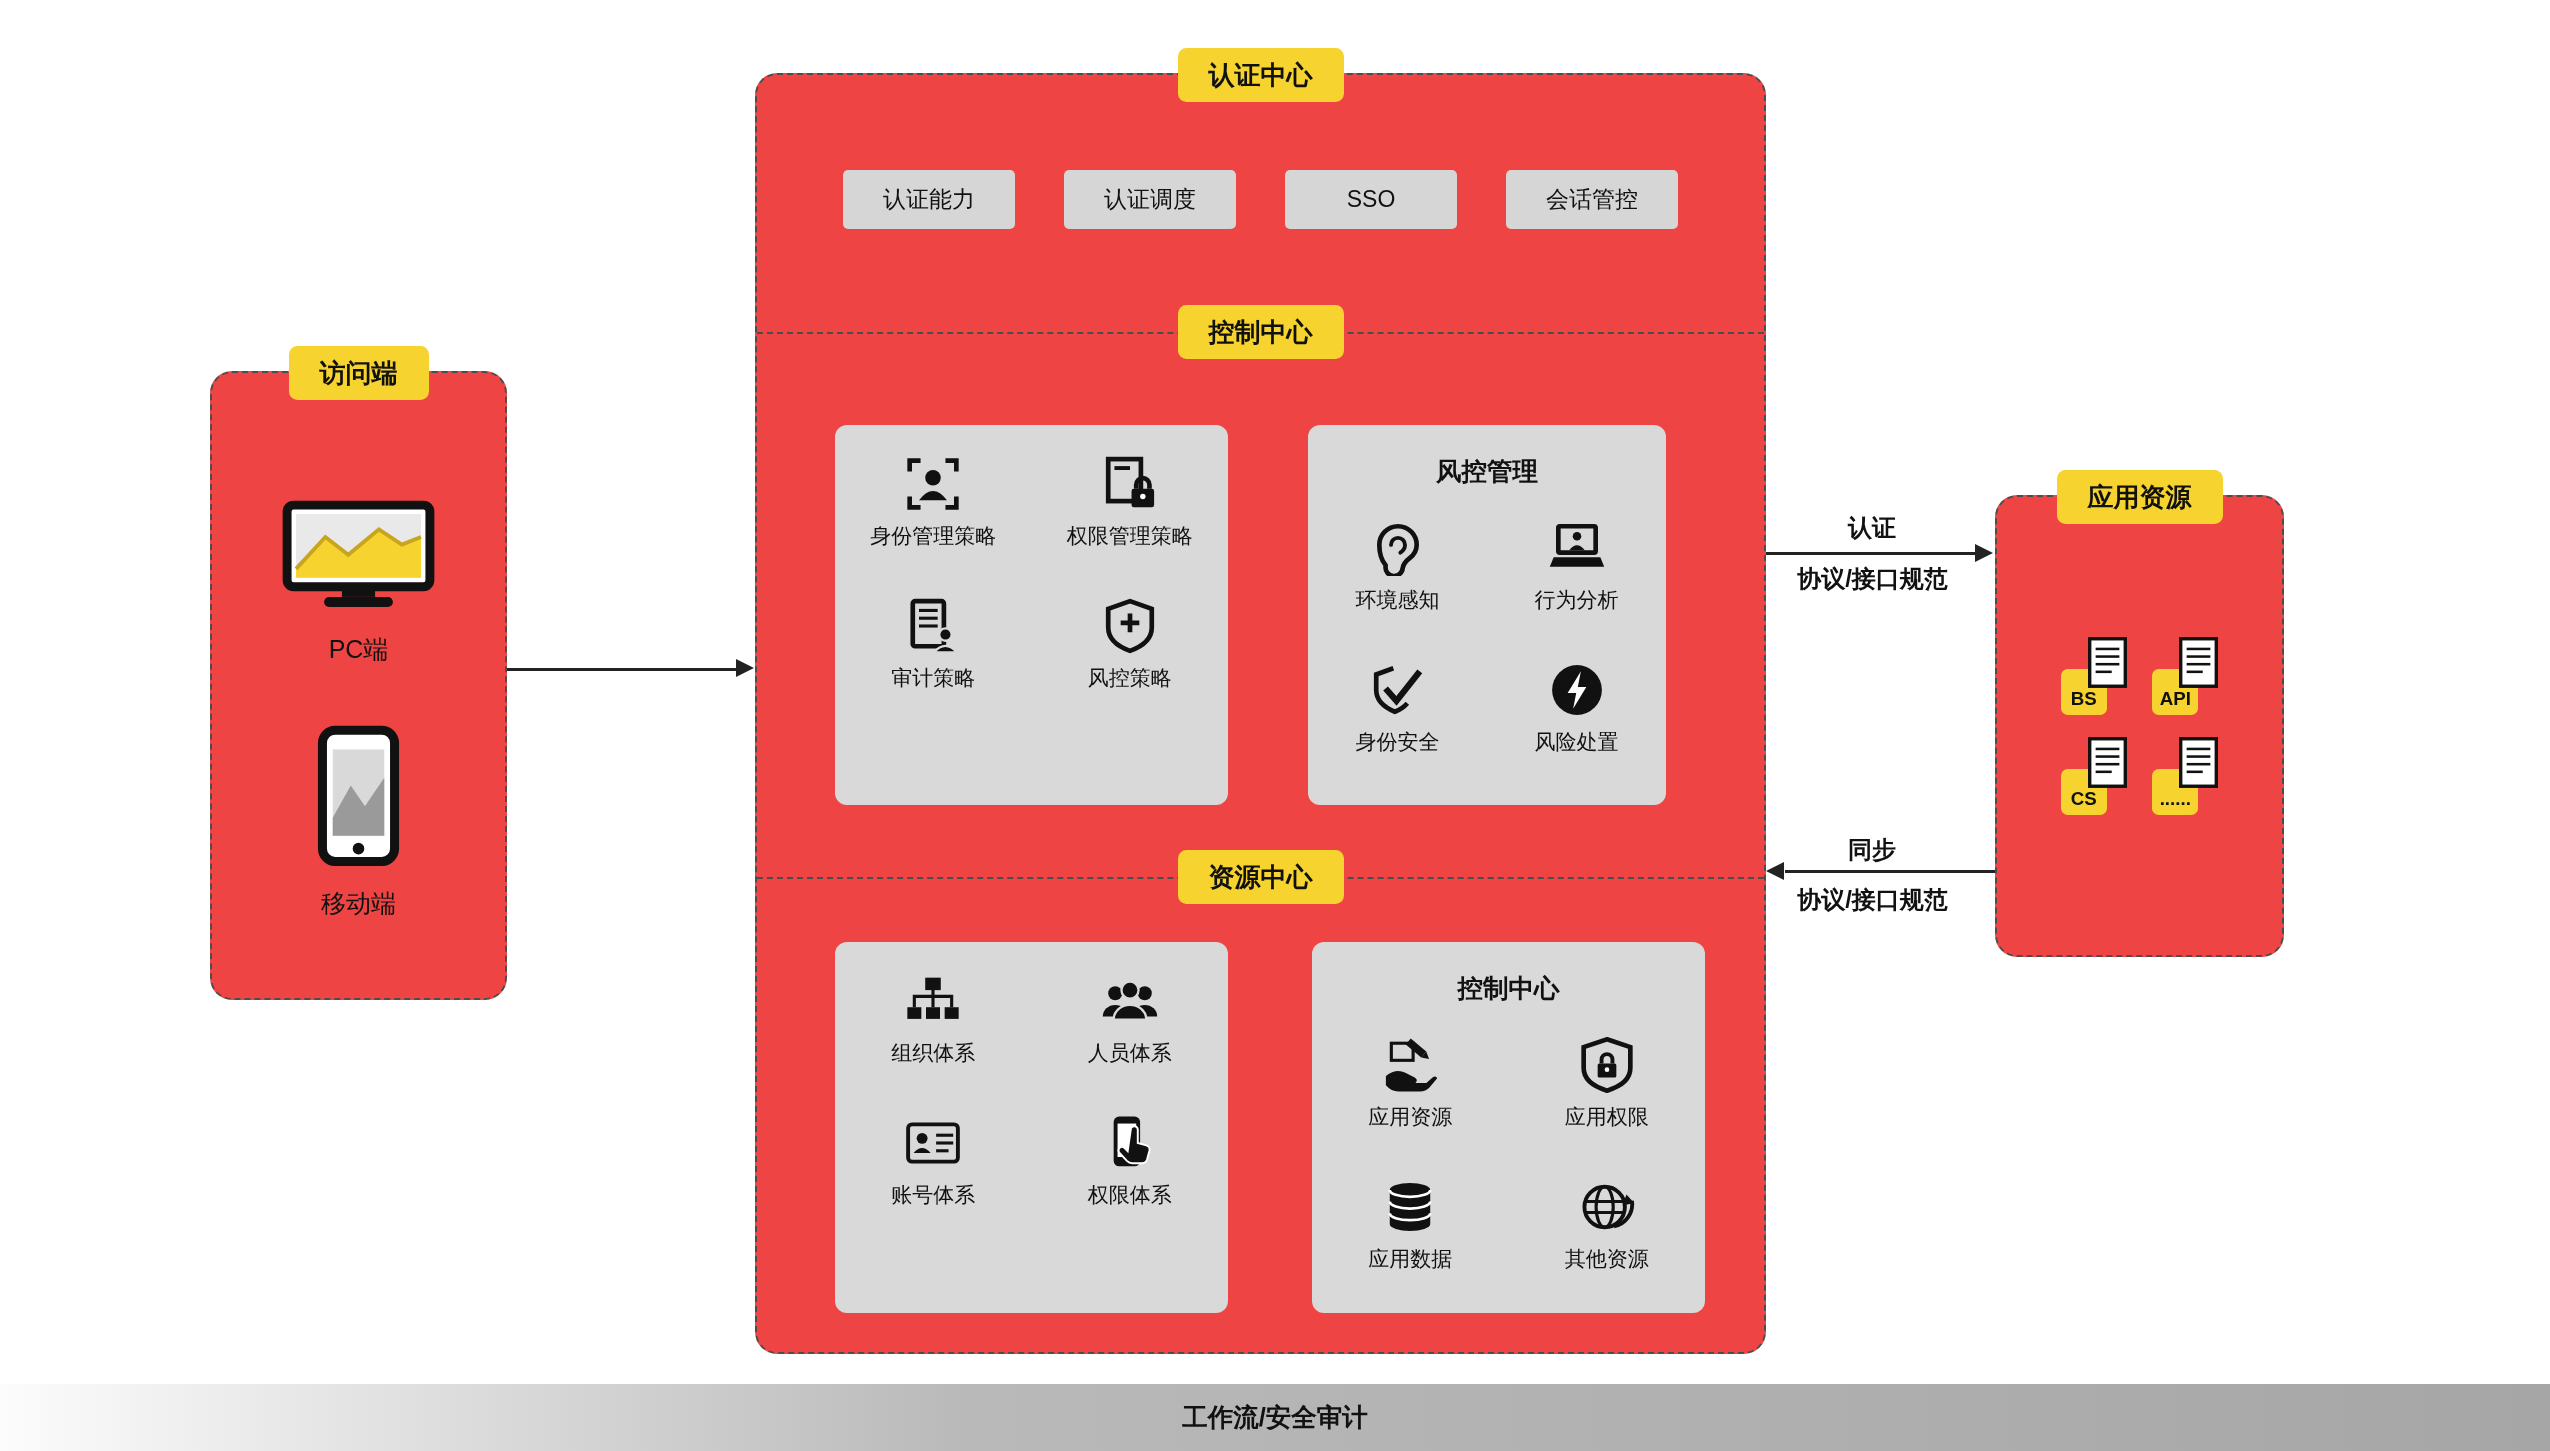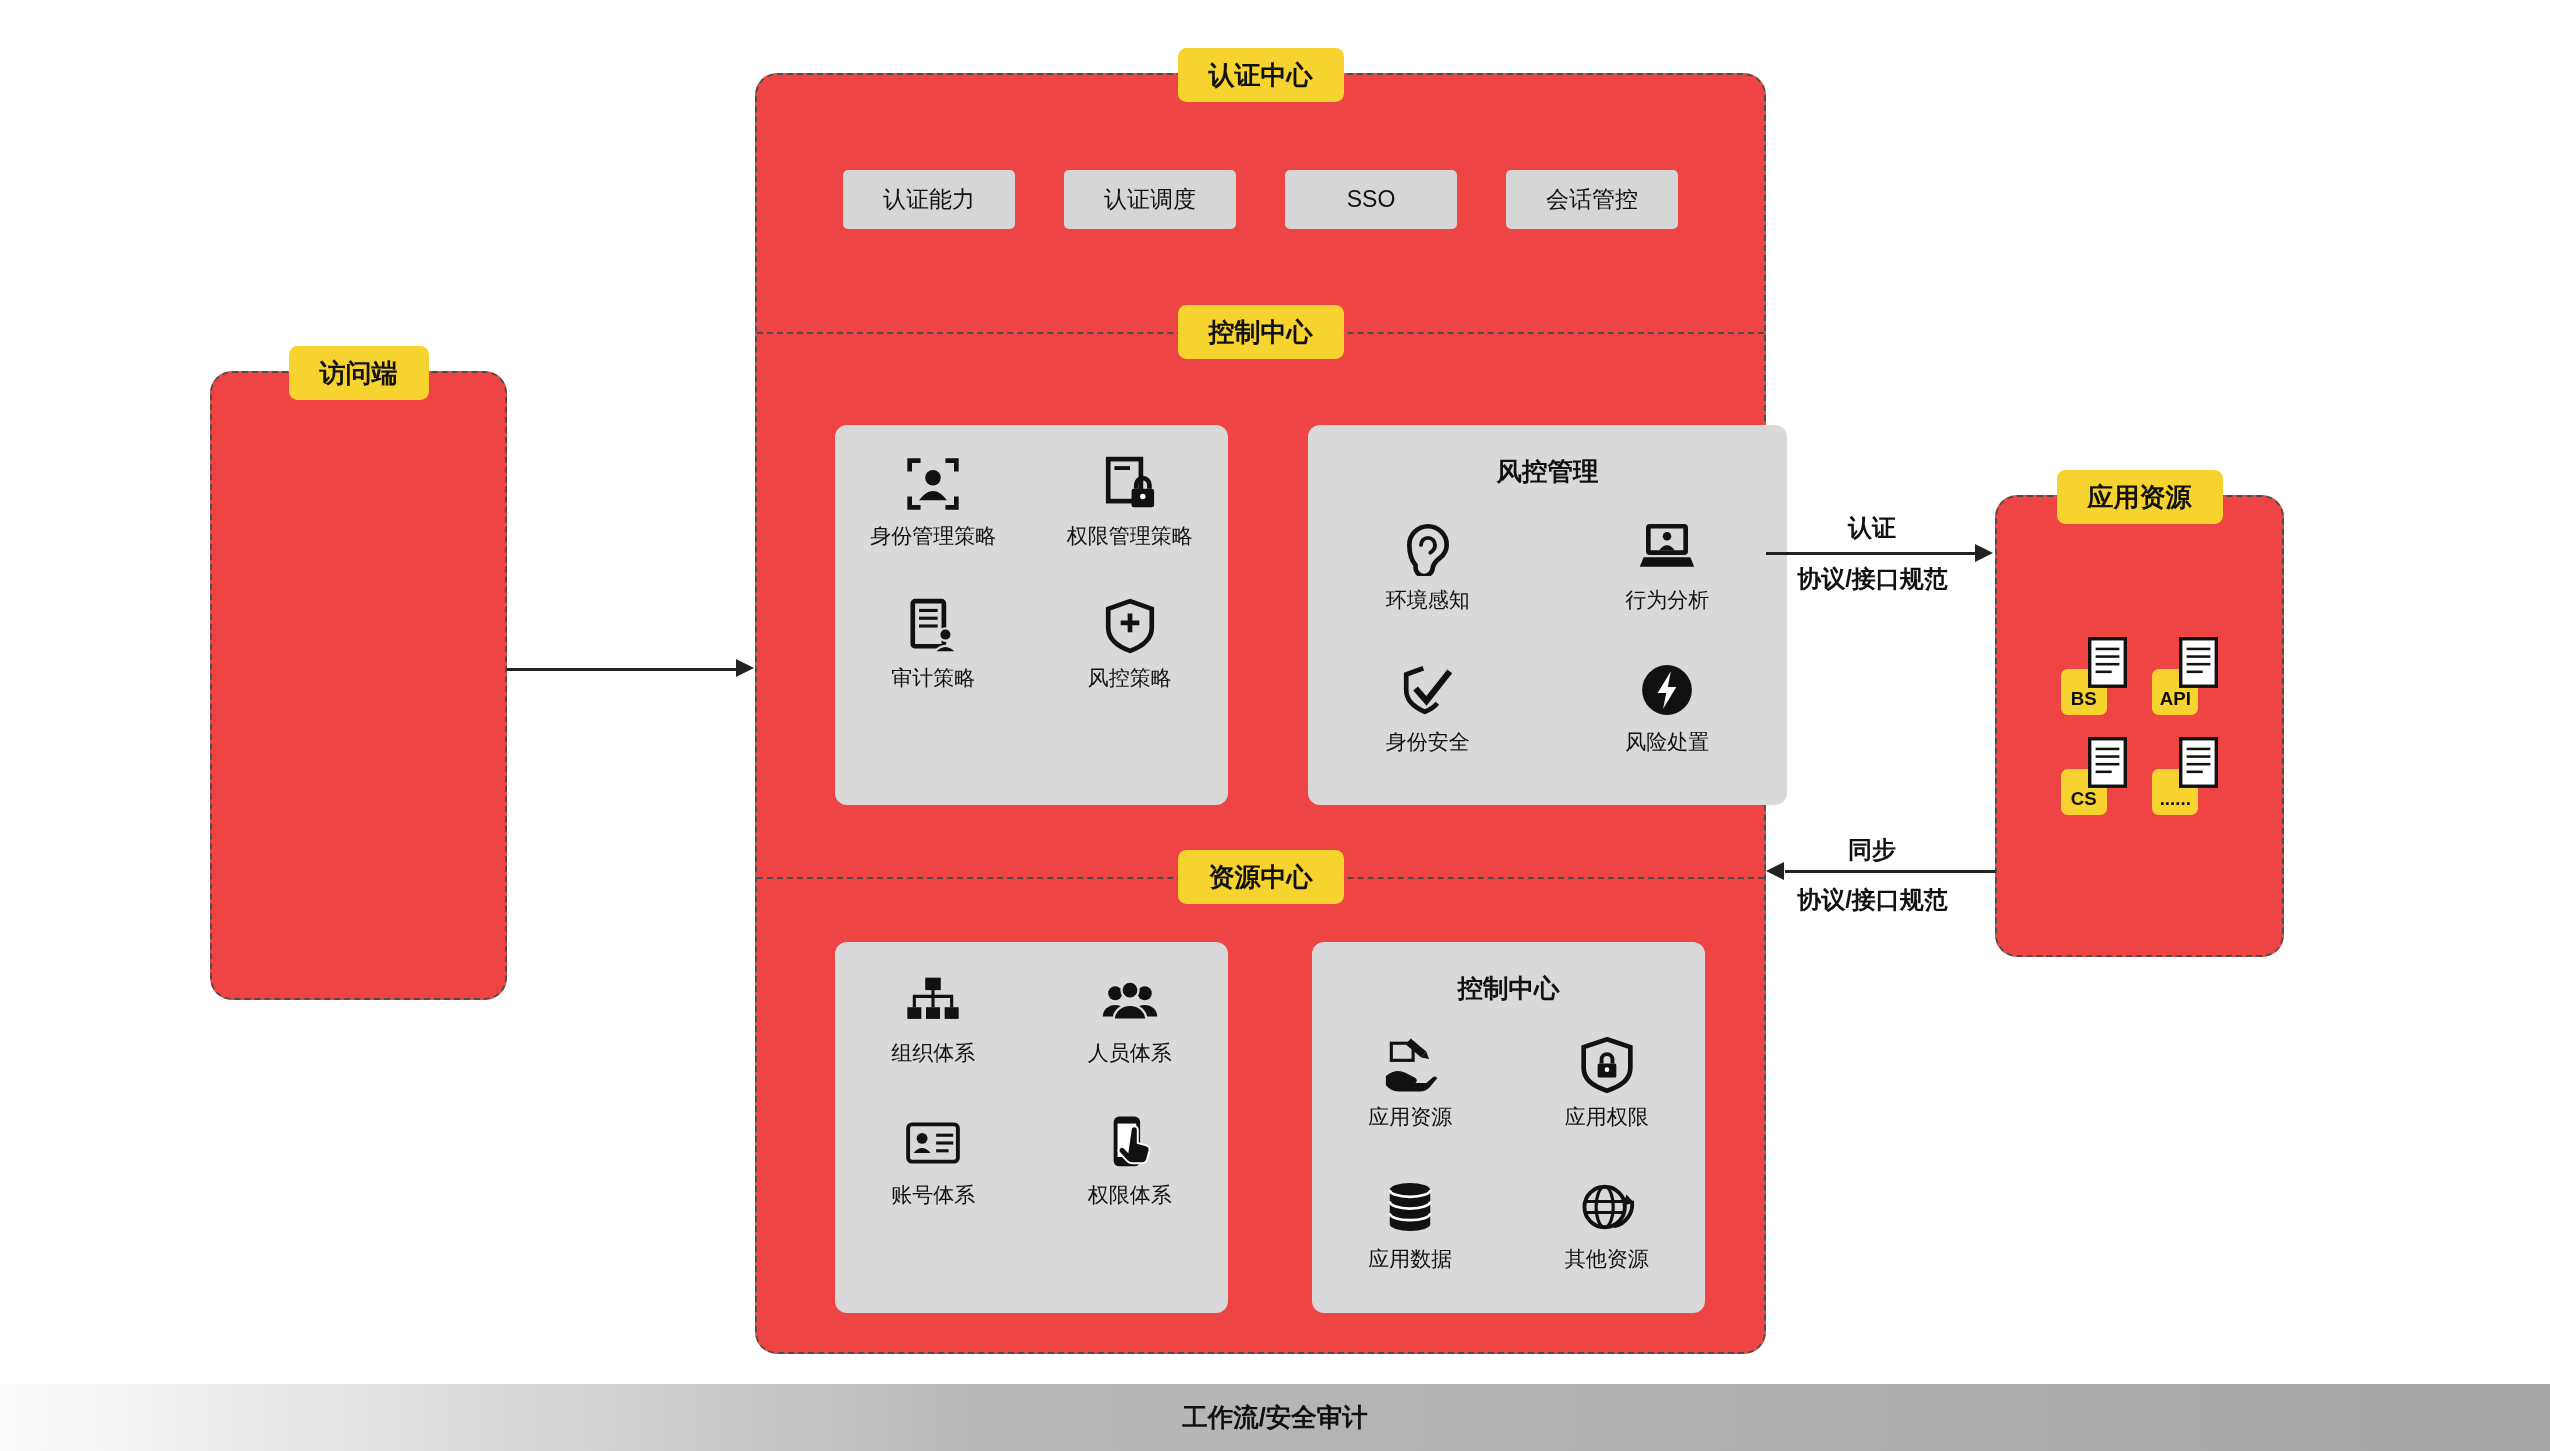--- a/index.html
+++ b/index.html
@@ -60,20 +60,38 @@
             display: flex; align-items: center; justify-content: center;
             font-size: 25.5px; font-weight: 700; color: #111; }
 </style>
 </head>
 <body>
 
 <div class="canvas">
 
   <div class="dashed-box" style="left:210px;top:371px;width:297px;height:629px;">
     <div class="ylabel box-top-label">访问端</div>
+    <div class="access-content">
+      <svg class="pc-icon" viewBox="0 0 120 88">
+        <rect x="4" y="4" width="112" height="64" rx="5" fill="#fff" stroke="#111" stroke-width="7"></rect>
+        <rect x="11" y="11" width="98" height="50" fill="#e9e9e9"></rect>
+        <path d="M11 54 L34 29 L52 43 L76 23 L94 35 L109 29 V61 H11 Z" fill="#F6D32E"></path>
+        <path d="M11 54 L34 29 L52 43 L76 23 L94 35 L109 29" fill="none" stroke="#c8a51d" stroke-width="3"></path>
+        <rect x="47" y="68" width="26" height="8" fill="#111"></rect>
+        <rect x="33" y="76" width="54" height="8" rx="4" fill="#111"></rect>
+      </svg>
+      <div class="device-label">PC端</div>
+      <svg class="mobile-icon" viewBox="0 0 66 110">
+        <rect x="5" y="4" width="56" height="102" rx="10" fill="#fff" stroke="#111" stroke-width="7"></rect>
+        <rect x="13" y="19" width="40" height="67" fill="#d9d9d9"></rect>
+        <path d="M13 72 L27 47 L38 63 L53 41 V86 H13 Z" fill="#9a9a9a"></path>
+        <circle cx="33" cy="96" r="4.5" fill="#111"></circle>
+      </svg>
+      <div class="device-label">移动端</div>
+    </div>
   </div>
 
   <div class="dashed-box" style="left:755px;top:73px;width:1011px;height:1281px;">
     <div class="ylabel box-top-label">认证中心</div>
 
     <div class="chips">
       <div class="chip">认证能力</div>
       <div class="chip">认证调度</div>
       <div class="chip">SSO</div>
       <div class="chip">会话管控</div>
@@ -123,21 +141,21 @@
         <div class="pitem">
           <svg class="icon" viewBox="0 0 72 72">
             <path d="M36 4 L64 14 V38 q0 20 -28 30 Q8 58 8 38 V14 Z" fill="none" stroke="#111" stroke-width="6"></path>
             <path d="M36 20 v24 M24 32 h24" stroke="#111" stroke-width="6" fill="none"></path>
           </svg>
           <div class="pitem-label">风控策略</div>
         </div>
       </div>
     </div>
 
-    <div class="panel" style="left:551px;top:350px;width:479px;height:380px;">
+    <div class="panel" style="left:551px;top:350px;width:358px;height:380px;">
       <div class="panel-title">风控管理</div>
       <div class="panel-grid">
         <div class="pitem">
           <svg class="icon" viewBox="0 0 72 72">
             <path d="M20 58 q-8 -10 -8 -26 a24 24 0 0 1 48 0 q0 10 -9 17 q-8 6 -9 13 a11 11 0 0 1 -22 -2" fill="none" stroke="#111" stroke-width="6" stroke-linecap="round"></path>
             <path d="M27 32 a9 9 0 0 1 18 0 q0 6 -6 10" fill="none" stroke="#111" stroke-width="5" stroke-linecap="round"></path>
           </svg>
           <div class="pitem-label">环境感知</div>
         </div>
         <div class="pitem">

